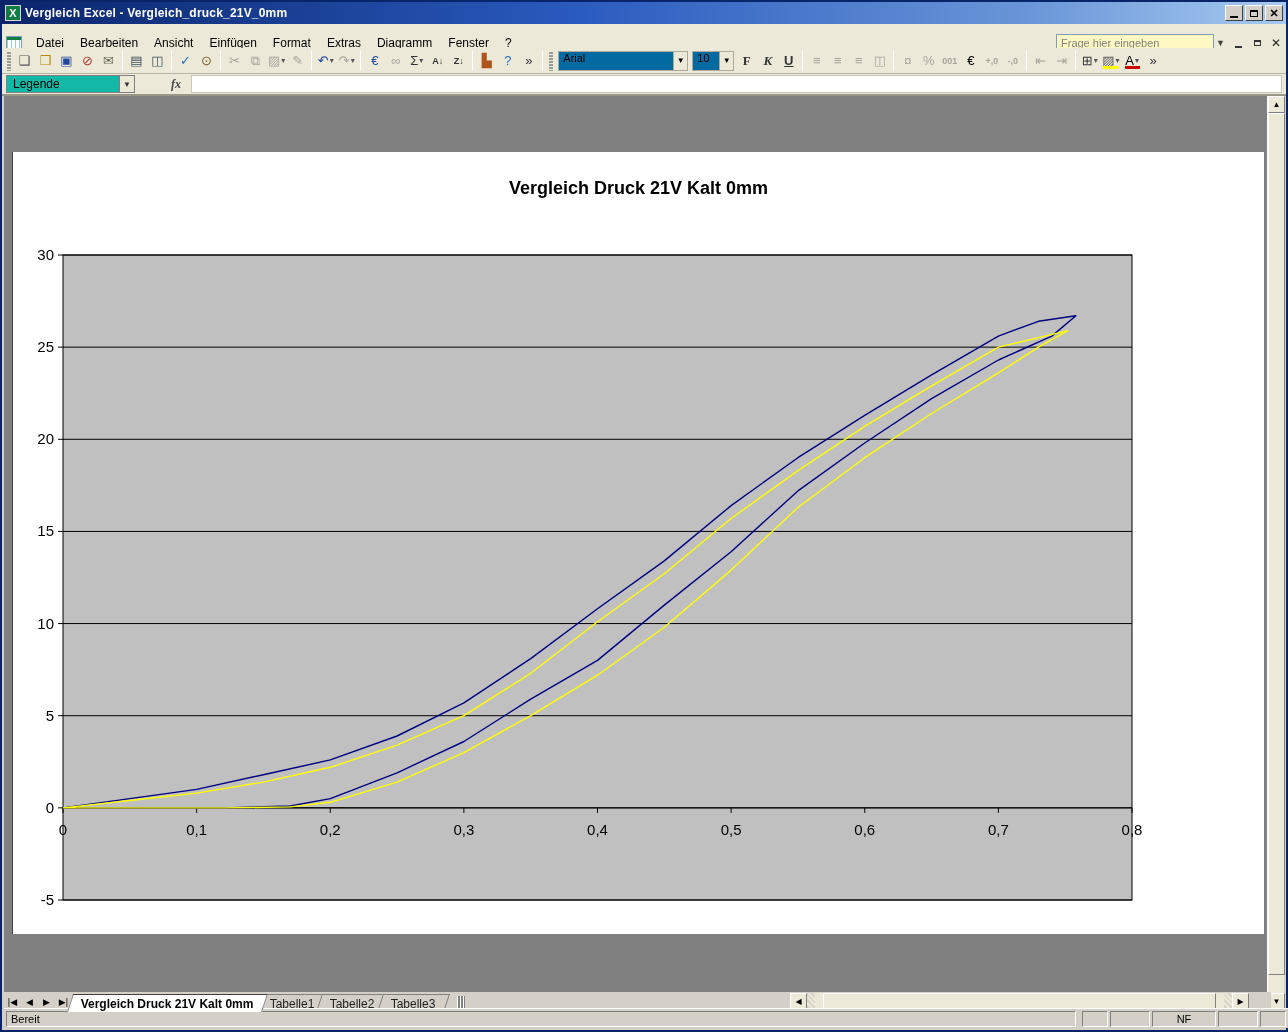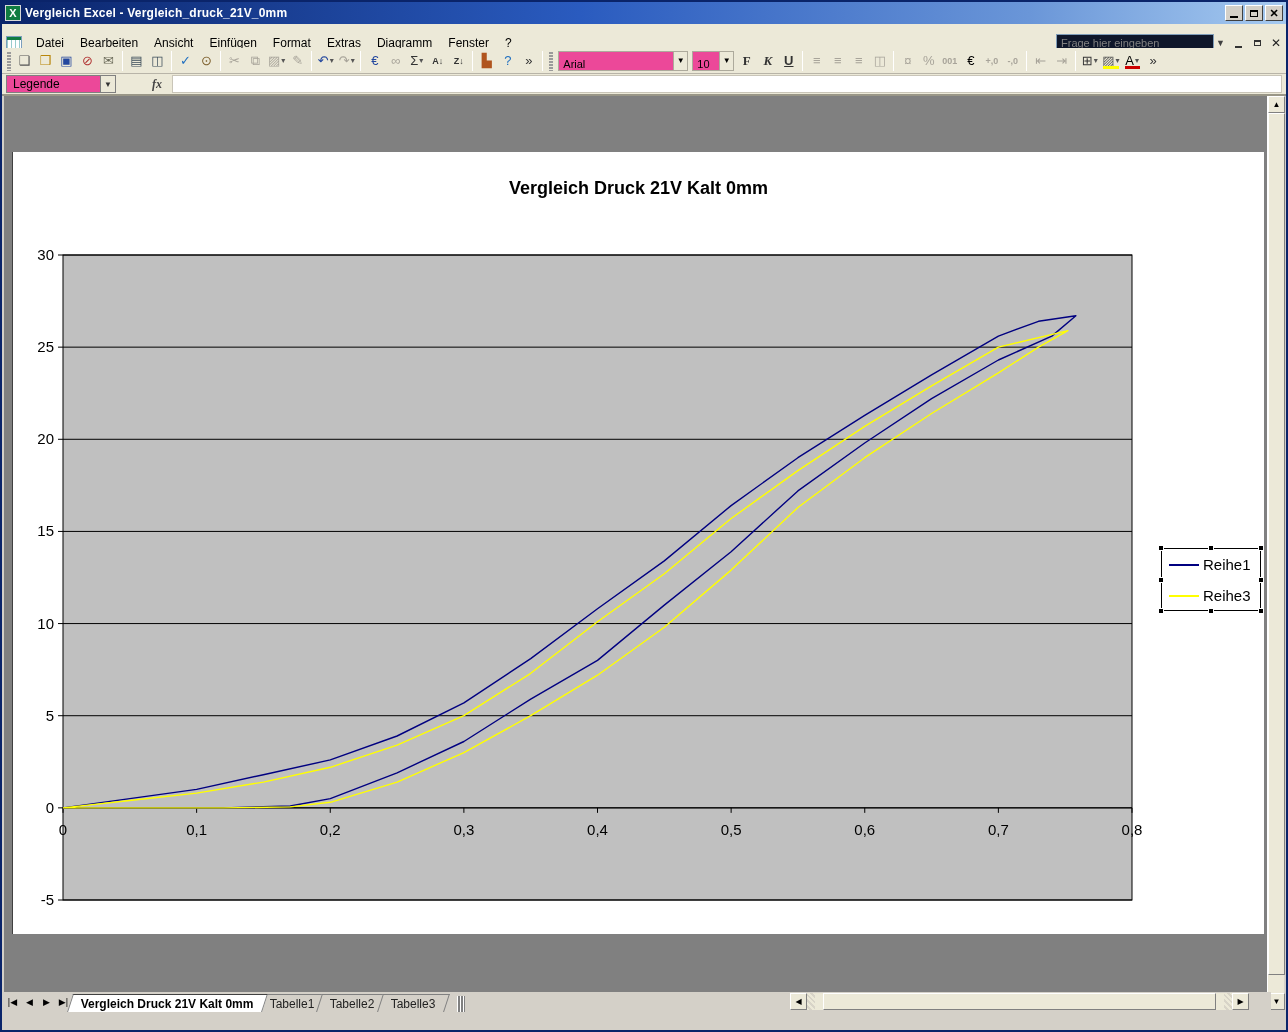--- a/index.html
+++ b/index.html
@@ -25,54 +25,54 @@
 
   
   #menubar { position:absolute; left:0; top:22px; width:100%; height:39px;
     background:#ECE9D8; border-bottom:1px solid #c9c5b8; display:flex; align-items:center; padding:0 2px; }
   .wb-icon { width:16px; height:15px; background:#fff; border:1px solid #7b9ebd; margin:0 6px 0 2px;
     background-image:linear-gradient(#107c41 3px,transparent 3px),
       linear-gradient(90deg,#9cc 1px,transparent 1px); background-size:100% 100%,4px 100%; }
   .menu-item { padding:3px 8px; color:#000; }
   .menu-item u { text-decoration:underline; }
   #question-box { margin-left:auto; width:158px; height:18px; border:1px solid #7f9db9;
-    background:#0f172a; color:#808080; font-size:11px; padding:2px 4px; display:flex; align-items:center; }
+    background:#fef9c3; color:#808080; font-size:11px; padding:2px 4px; display:flex; align-items:center; }
   #question-drop { width:13px; height:18px; display:flex; align-items:center; justify-content:center;
     color:#404040; font-size:9px; }
   .child-btn { width:16px; height:14px; display:flex; align-items:center; justify-content:center;
     color:#222; margin-left:3px; }
   .glyph-min2 { width:7px; height:2px; background:#333; margin-top:7px; }
   .glyph-restore2 { width:7px; height:6px; border:1px solid #333; border-top-width:2px; }
 
   
   #toolbar { position:absolute; left:0; top:46px; width:100%; height:26px;
     background:#ECE9D8; border-bottom:1px solid #b8b4a8; display:flex; align-items:center; padding:0 2px; }
   .grip { width:4px; height:20px; margin:0 3px;
     background:repeating-linear-gradient(#ECE9D8 0 1px,#9a9a9a 1px 3px); }
   .tb-sep { width:1px; height:20px; background:#b0aca0; border-right:1px solid #fff; margin:0 3px; }
   .tb-btn { min-width:21px; height:21px; display:flex; align-items:center; justify-content:center;
     color:#333; font-size:13px; padding:0 2px; position:relative; }
   .tb-btn.dim { color:#a8a49a; }
   .tb-btn.small { font-size:9px; font-weight:bold; }
   .tb-drop { font-size:8px; color:#555; margin-left:1px; }
-  .combo { height:20px; background:#ec4899; border:1px solid #adaa9c; display:flex;
-    align-items:flex-end; font-size:11px; padding-left:4px; margin:0 2px; }
+  .combo { height:20px; background:#0369a1; border:1px solid #adaa9c; display:flex;
+    align-items:flex-start; font-size:11px; padding-left:4px; margin:0 2px; }
   .combo .arrow { margin-left:auto; width:14px; height:100%; background:#ECE9D8;
     border-left:1px solid #adaa9c; display:flex; align-items:center; justify-content:center; font-size:8px; }
   .fmt-b { font-weight:bold; font-family:"Liberation Serif",serif; }
   .fmt-i { font-style:italic; font-weight:bold; font-family:"Liberation Serif",serif; }
   .fmt-u { text-decoration:underline; font-weight:bold; }
   .bar-fill::after, .bar-fcol::after { content:""; position:absolute; left:3px; right:3px; bottom:2px; height:3px; }
   .bar-fill::after { background:#ffff00; }
   .bar-fcol::after { background:#cc0000; }
 
   
   #formulabar { position:absolute; left:0; top:72px; width:100%; height:22px;
     background:#ECE9D8; border-bottom:2px solid #999687; display:flex; align-items:center; }
-  #name-box { width:95px; height:18px; background:#ec4899; border:1px solid #808080;
+  #name-box { width:114px; height:18px; background:#14b8a6; border:1px solid #808080;
     margin-left:4px; display:flex; align-items:center; padding-left:6px; font-size:12px; }
   #name-drop { width:15px; height:18px; background:#ECE9D8; border:1px solid #808080; border-left:none;
     display:flex; align-items:center; justify-content:center; font-size:8px; color:#333; }
   #fx-btn { margin-left:36px; font-style:italic; font-family:"Liberation Serif",serif;
     font-weight:bold; font-size:12px; color:#444; }
   #formula-field { flex:1; height:18px; background:#fff; border:1px solid #c9c5b8; margin:0 4px 0 10px; }
 
   
   #workarea { position:absolute; left:2px; top:94px; width:1268px; height:896px; background:#808080; }
   #page { position:absolute; left:8px; top:56px; width:1252px; height:782px;
@@ -387,40 +387,20 @@
           <text x="718.125" y="682.8571428571428" text-anchor="middle" font-size="15" font-family="&quot;Liberation Sans&quot;,sans-serif" fill="#000">0,5</text>
           <line x1="851.7499999999999" y1="655.8571428571428" x2="851.7499999999999" y2="660.8571428571428" stroke="#000" stroke-width="1"></line>
           <text x="851.7499999999999" y="682.8571428571428" text-anchor="middle" font-size="15" font-family="&quot;Liberation Sans&quot;,sans-serif" fill="#000">0,6</text>
           <line x1="985.3749999999999" y1="655.8571428571428" x2="985.3749999999999" y2="660.8571428571428" stroke="#000" stroke-width="1"></line>
           <text x="985.3749999999999" y="682.8571428571428" text-anchor="middle" font-size="15" font-family="&quot;Liberation Sans&quot;,sans-serif" fill="#000">0,7</text>
           <line x1="1119" y1="655.8571428571428" x2="1119" y2="660.8571428571428" stroke="#000" stroke-width="1"></line>
           <text x="1119" y="682.8571428571428" text-anchor="middle" font-size="15" font-family="&quot;Liberation Sans&quot;,sans-serif" fill="#000">0,8</text>
           <polyline points="50.0,655.9 116.8,646.6 183.6,637.4 250.4,622.7 317.3,607.9 384.1,584.0 450.9,550.8 517.7,506.6 584.5,456.8 651.3,408.9 718.1,353.6 784.9,305.7 851.7,263.3 918.6,222.8 985.4,184.1 1025.5,169.3 1062.9,163.8 1038.8,184.1 985.4,208.0 918.6,246.7 851.7,291.0 784.9,338.9 718.1,399.7 651.3,453.1 584.5,508.4 517.7,547.1 450.9,589.5 384.1,620.8 317.3,646.6 277.2,654.0 210.3,655.9 116.8,655.9 50.0,655.9" fill="none" stroke="#000080" stroke-width="1.4" stroke-linejoin="round"></polyline>
           <polyline points="50.0,655.9 116.8,648.5 183.6,641.1 250.4,630.1 317.3,615.3 384.1,593.2 450.9,563.7 517.7,521.3 584.5,469.7 651.3,421.8 718.1,366.5 784.9,318.6 851.7,274.4 918.6,233.8 985.4,195.1 1054.9,178.6 1025.5,195.1 985.4,220.9 918.6,261.5 851.7,305.7 784.9,355.5 718.1,418.1 651.3,475.3 584.5,523.2 517.7,563.7 450.9,600.6 384.1,630.1 317.3,650.3 277.2,654.9 210.3,655.9 116.8,655.9 50.0,655.9" fill="none" stroke="#FFFF00" stroke-width="1.4" stroke-linejoin="round"></polyline>
         </svg>
-      <div id="legend">
-        <div id="legend-rows">
-            <div class="legend-row">
-              <div class="legend-line" style="background: rgb(0, 0, 128);"></div>
-              <span class="legend-label">Reihe1</span>
-            </div>
-            <div class="legend-row">
-              <div class="legend-line" style="background: rgb(255, 255, 0);"></div>
-              <span class="legend-label">Reihe3</span>
-            </div>
-          </div>
-        <div class="handle" style="left:-4px;top:-4px;"></div>
-        <div class="handle" style="left:46px;top:-4px;"></div>
-        <div class="handle" style="right:-4px;top:-4px;"></div>
-        <div class="handle" style="left:-4px;top:28px;"></div>
-        <div class="handle" style="right:-4px;top:28px;"></div>
-        <div class="handle" style="left:-4px;bottom:-4px;"></div>
-        <div class="handle" style="left:46px;bottom:-4px;"></div>
-        <div class="handle" style="right:-4px;bottom:-4px;"></div>
-      </div>
     </div>
   </div>
 
   <div id="vscroll">
     <div class="sb-btn" style="top:0;">▲</div>
     <div id="vthumb"></div>
     <div class="sb-btn" style="bottom:0;">▼</div>
   </div>
 
   <div id="tabrow" style="position:absolute;">
@@ -447,13 +427,23 @@
     <div id="tab-split"></div>
     <div id="hscroll">
       <div class="sb-btn">◀</div>
       <div class="h-hatch"></div>
       <div id="hthumb"></div>
       <div class="h-hatch"></div>
       <div class="sb-btn">▶</div>
     </div>
   </div>
 
+  <div id="statusbar">
+    <div class="status-panel" id="status-left">Bereit</div>
+    <div id="status-panels" style="display:flex;gap:2px;">
+        <div class="status-panel" style="width: 26px;"></div>
+        <div class="status-panel" style="width: 40px;"></div>
+        <div class="status-panel" style="width: 64px;">NF</div>
+        <div class="status-panel" style="width: 40px;"></div>
+        <div class="status-panel" style="width: 26px;"></div>
+      </div>
+  </div>
 </div>
 
 </body></html>

